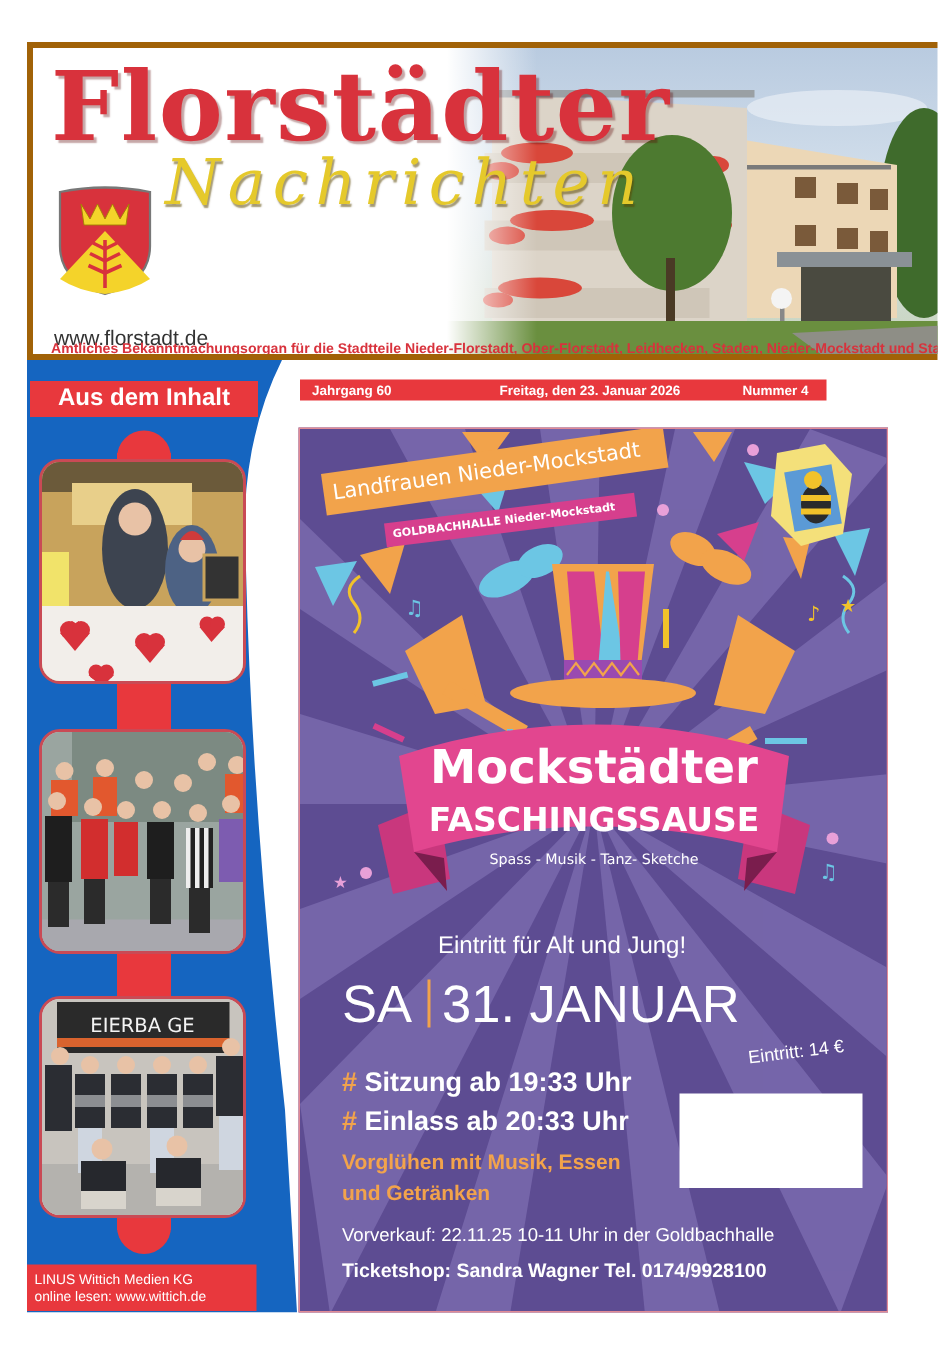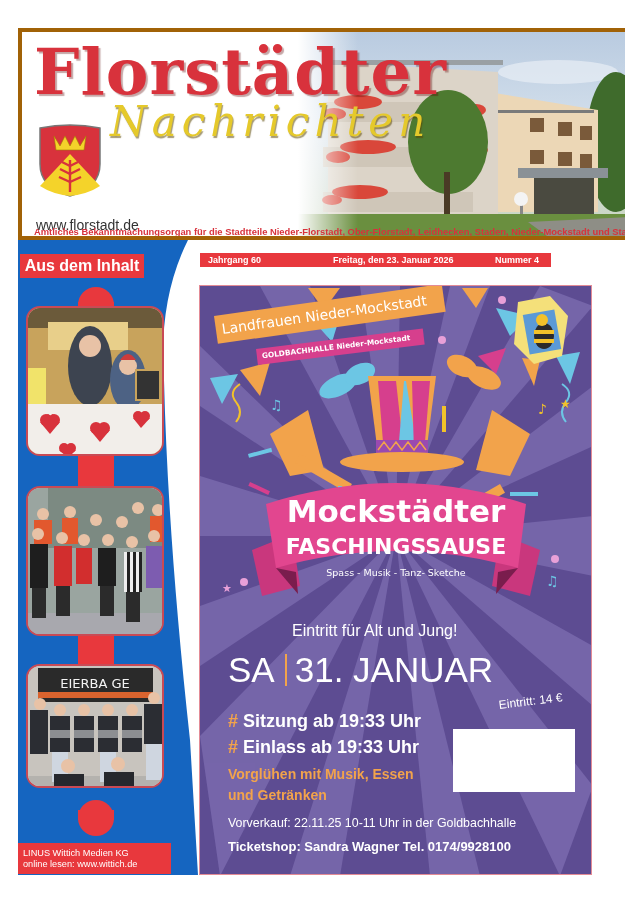--- a/index.html
+++ b/index.html
@@ -29,21 +29,21 @@
   }
   .crest { position:absolute; left:16px; top:92px; width:64px; height:74px; z-index:5; }
   .site-url { position:absolute; left:14px; top:167px; font-family:"Liberation Sans",sans-serif;
     font-size:14px; color:#333; z-index:5;margin-top:18px; }
   .tagline { position:absolute; left:12px; top:194px; font-family:"Liberation Sans",sans-serif;
     font-size:9.4px; font-weight:bold; color:#d8323c; z-index:5; white-space:nowrap; }
 
   
   .sidebar-bg { position:absolute; left:18px; top:240px; width:190px; height:635px; z-index:0; }
   .sb-title {
-    position:absolute; left:20px; top:254px; width:124px; height:24px; background:#e8383d;
+    position:absolute; left:20px; top:254px; width:152px; height:24px; background:#e8383d;
     color:#fff; font-family:"Liberation Sans",sans-serif; font-weight:bold; font-size:16px;
     text-align:center; line-height:24px; z-index:3;
   }
   .sb-stripe { position:absolute; left:78px; width:36px; background:#e8383d; z-index:1; }
   .sb-knob { position:absolute; left:78px; width:36px; height:36px; background:#e8383d; border-radius:50%; z-index:1; }
   .thumb {
     position:absolute; left:26px; width:138px; border:2px solid #c94a55; border-radius:14px;
     overflow:hidden; z-index:2; background:#ccc;
   }
   .sb-footer {
@@ -233,21 +233,21 @@
     <rect x="118" y="58" width="18" height="42" fill="#7d5cb0"></rect>
     <g fill="#2b2b2b">
       <rect x="4" y="100" width="14" height="30"></rect>
         <rect x="28" y="98" width="14" height="30"></rect>
       <rect x="72" y="98" width="14" height="30"></rect>
         <rect x="98" y="104" width="14" height="30"></rect>
     </g>
   </svg>
 </div>
 
-<div class="thumb" style="top:664px;height:124px;">
+<div class="thumb" style="top:664px;height:148px;">
   <svg width="138" height="148" viewBox="0 0 138 148">
     <rect width="138" height="148" fill="#c8c4be"></rect>
     <rect x="10" y="2" width="115" height="34" fill="#2a2a2a"></rect>
     <rect x="10" y="26" width="115" height="6" fill="#d9632e"></rect>
     <text x="67" y="22" font-family="DejaVu Sans, sans-serif" font-size="13" fill="#f4f4f4" text-anchor="middle">EIERBA GE</text>
     <rect x="0" y="110" width="138" height="38" fill="#b4b2ae"></rect>
     <g fill="#e8c2a6">
       <circle cx="12" cy="38" r="6"></circle>
         <circle cx="32" cy="44" r="6"></circle>
         <circle cx="56" cy="44" r="6"></circle>
@@ -412,21 +412,21 @@
   <div class="p-text" style="left:92px;top:336px;font-size:16px;color:#fff;">Eintritt für Alt und Jung!</div>
 
   <div class="p-text" style="left:28px;top:362px;font-size:35px;color:#fff;line-height:44px;">
     <span>SA</span><span style="display:inline-block;width:2px;height:32px;background:#f2a34b;margin:0 8px 0 10px;vertical-align:-4px;"></span><span>31. JANUAR</span>
   </div>
 
   <div class="p-text" style="left:298px;top:412px;font-size:12px;color:#fff;transform:rotate(-7deg);transform-origin:left top;">Eintritt: 14 €</div>
 
   <div class="p-text" style="left:28px;top:422px;font-size:18px;color:#fff;font-weight:bold;line-height:26px;">
     <div><span style="color:#f2a34b">#</span> <span>Sitzung ab 19:33 Uhr</span></div>
-    <div><span style="color:#f2a34b">#</span> <span>Einlass ab 19:33 Uhr</span></div>
+    <div><span style="color:#f2a34b">#</span> <span>Einlass ab 20:33 Uhr</span></div>
   </div>
 
   <div class="p-text" style="left:28px;top:478px;font-size:14px;color:#f2a34b;font-weight:bold;line-height:21px;">
     <div>Vorglühen mit Musik, Essen</div>
     <div>und Getränken</div>
   </div>
 
   <div class="ticket-box"></div>
 
   <div class="p-text" style="left:28px;top:530px;font-size:12.4px;color:#fff;">Vorverkauf: 22.11.25   10-11 Uhr in der Goldbachhalle</div>

